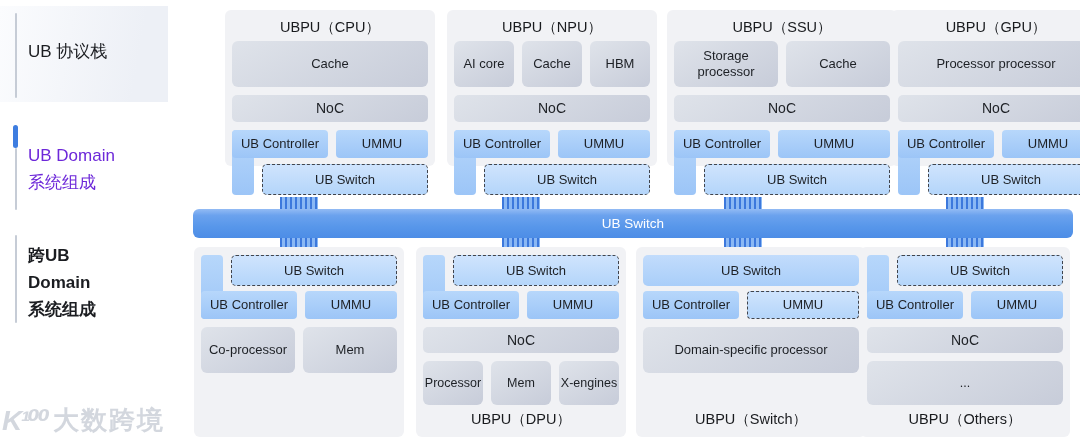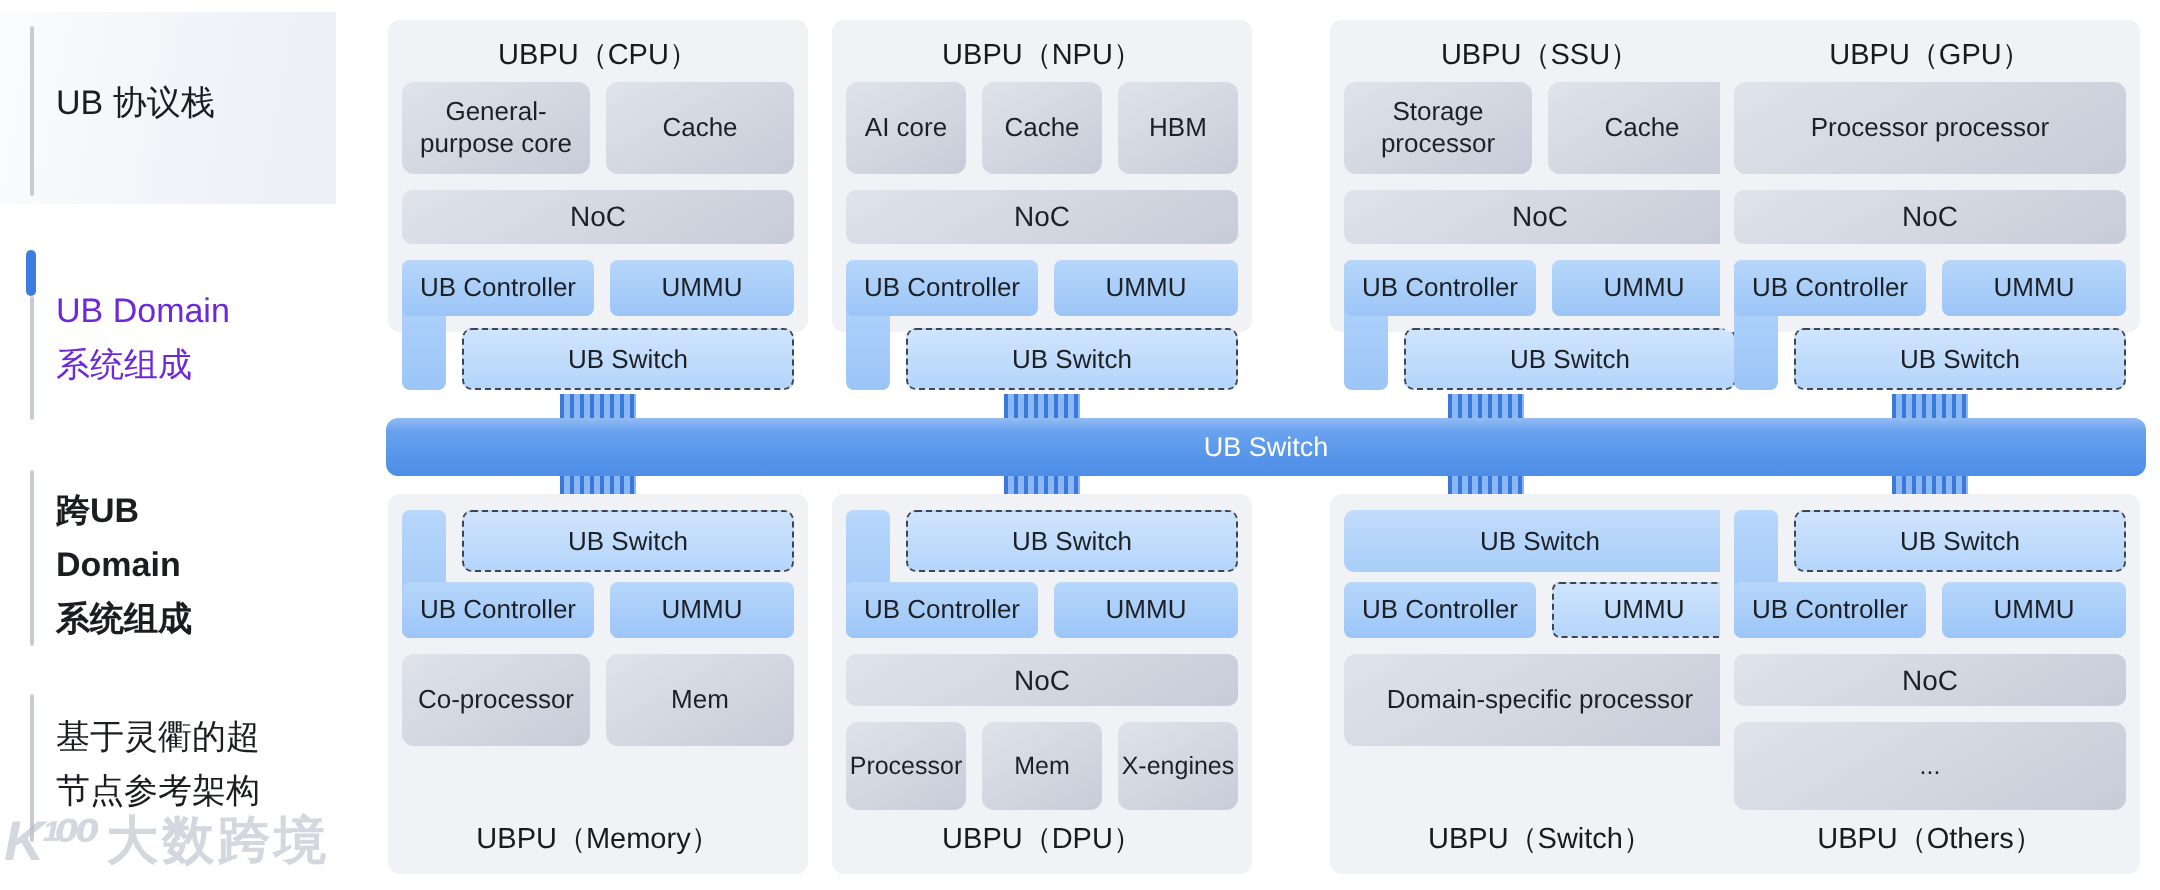--- a/index.html
+++ b/index.html
@@ -31,23 +31,23 @@
   
   .watermark{
     position:absolute;left:2px;top:398px;width:190px;height:44px;
     display:flex;align-items:center;gap:5px;
     color:rgba(184,190,201,0.62);font-weight:bold;pointer-events:none;text-align:right;
   }
   .wm-logo{font-size:28px;font-style:italic;letter-spacing:-2px;}
   .wm-text{font-size:26px;letter-spacing:2px;}
   
   .panel{position:absolute;width:210px;background:#f1f2f5;border-radius:6px;}
-  .panel-top{top:10px;height:156px;}
+  .panel-top{top:10px;height:156px;margin-left:31px;}
   .panel-bot{top:247px;height:190px;}
-  .px-cpu{left:194px;} .px-npu{left:416px;} .px-ssu{left:665px;} .px-gpu{left:860px;}
+  .px-cpu{left:194px;} .px-npu{left:416px;} .px-ssu{left:636px;padding-left:20px;} .px-gpu{left:860px;}
   .p-title{position:absolute;left:0;right:0;top:8px;text-align:center;
     font-size:14.5px;color:#191b1e;}
   .p-title-b{position:absolute;left:0;right:0;bottom:8px;top:auto;text-align:center;
     font-size:14.5px;color:#191b1e;}
   .blk{
     border-radius:4px;display:flex;align-items:center;justify-content:center;
     font-size:13px;color:#1d2025;text-align:center;line-height:1.2;box-sizing:border-box;
   }
   .abs{position:absolute;}
   .gray{background:linear-gradient(150deg,#dfe3ea 0%,#c7ccd9 100%);}
@@ -102,35 +102,29 @@
     <div class="vline"></div>
     <div class="sb-label">UB Domain
 系统组成</div>
   </div>
   <div class="sb-item sb-item3">
     <div class="vline"></div>
     <div class="sb-label">跨UB
 Domain
 系统组成</div>
   </div>
-  <div class="sb-item sb-item4">
-    <div class="vline"></div>
-    <div class="sb-label">基于灵衢的超
-节点参考架构</div>
-  </div>
 
   <div class="watermark">
     <span class="wm-logo">K¹⁰⁰</span>
     <span class="wm-text">大数跨境</span>
   </div>
 
   <div class="panel panel-top px-cpu">
     <div class="p-title">UBPU（CPU）</div>
     <div class="hrow row1">
-      <div class="blk gray">General-purpose core</div>
       <div class="blk gray">Cache</div>
     </div>
     <div class="blk gray abs noc">NoC</div>
     <div class="blk blue abs stub"></div>
     <div class="blk blue abs ctrl">UB Controller</div>
     <div class="blk blue abs ummu">UMMU</div>
     <div class="blk lblue dashed abs uswitch">UB Switch</div>
   </div>
 
   <div class="panel panel-top px-npu">
@@ -186,21 +180,20 @@
 
   <div class="panel panel-bot px-cpu">
     <div class="blk blue abs b-stub"></div>
     <div class="blk lblue dashed abs b-uswitch">UB Switch</div>
     <div class="blk blue abs b-ctrl">UB Controller</div>
     <div class="blk blue abs b-ummu">UMMU</div>
     <div class="hrow row3">
       <div class="blk gray">Co-processor</div>
       <div class="blk gray">Mem</div>
     </div>
-    <div class="p-title p-title-b">UBPU（Memory）</div>
   </div>
 
   <div class="panel panel-bot px-npu">
     <div class="blk blue abs b-stub"></div>
     <div class="blk lblue dashed abs b-uswitch">UB Switch</div>
     <div class="blk blue abs b-ctrl">UB Controller</div>
     <div class="blk blue abs b-ummu">UMMU</div>
     <div class="blk gray abs b-noc">NoC</div>
     <div class="hrow row4">
       <div class="blk gray">Processor</div>

